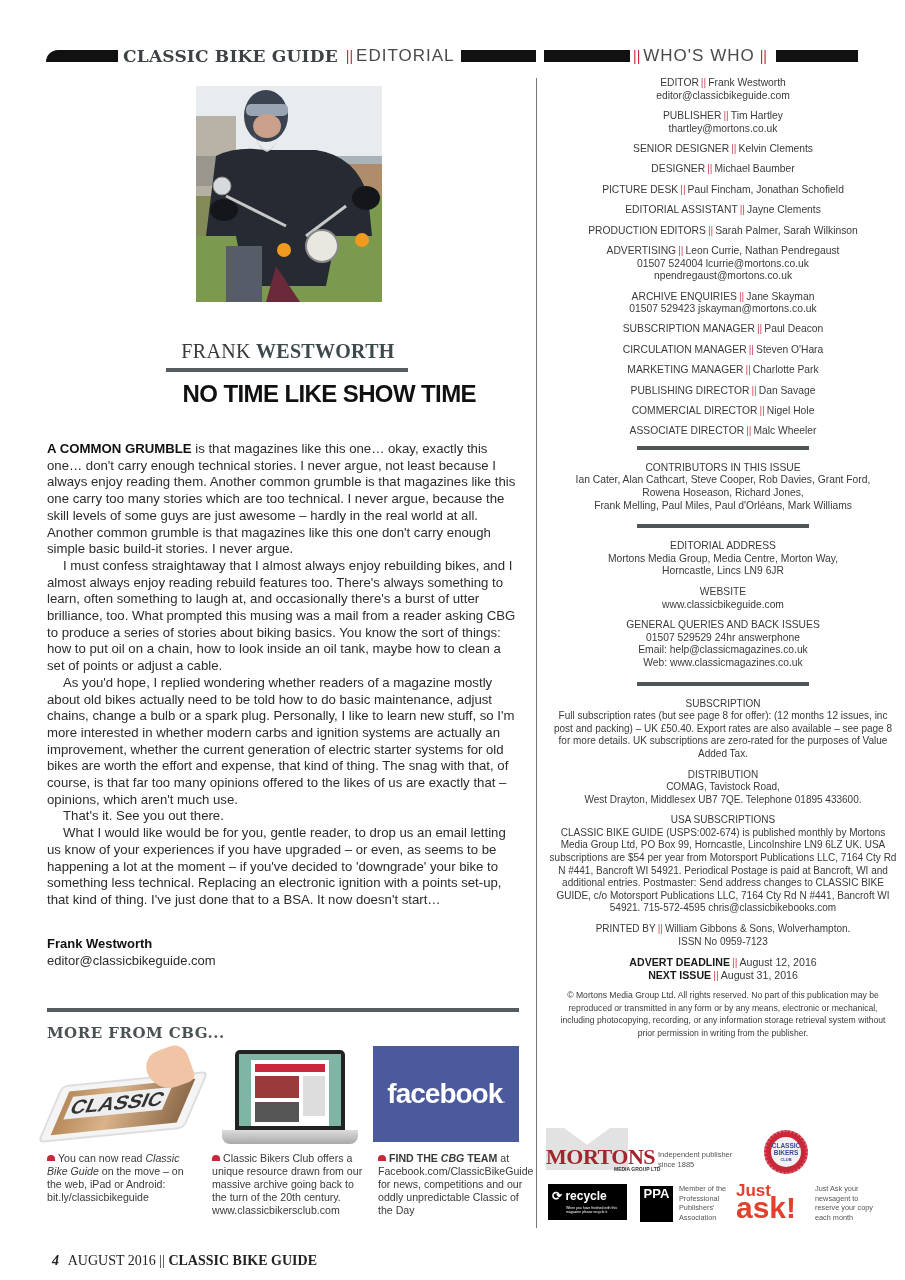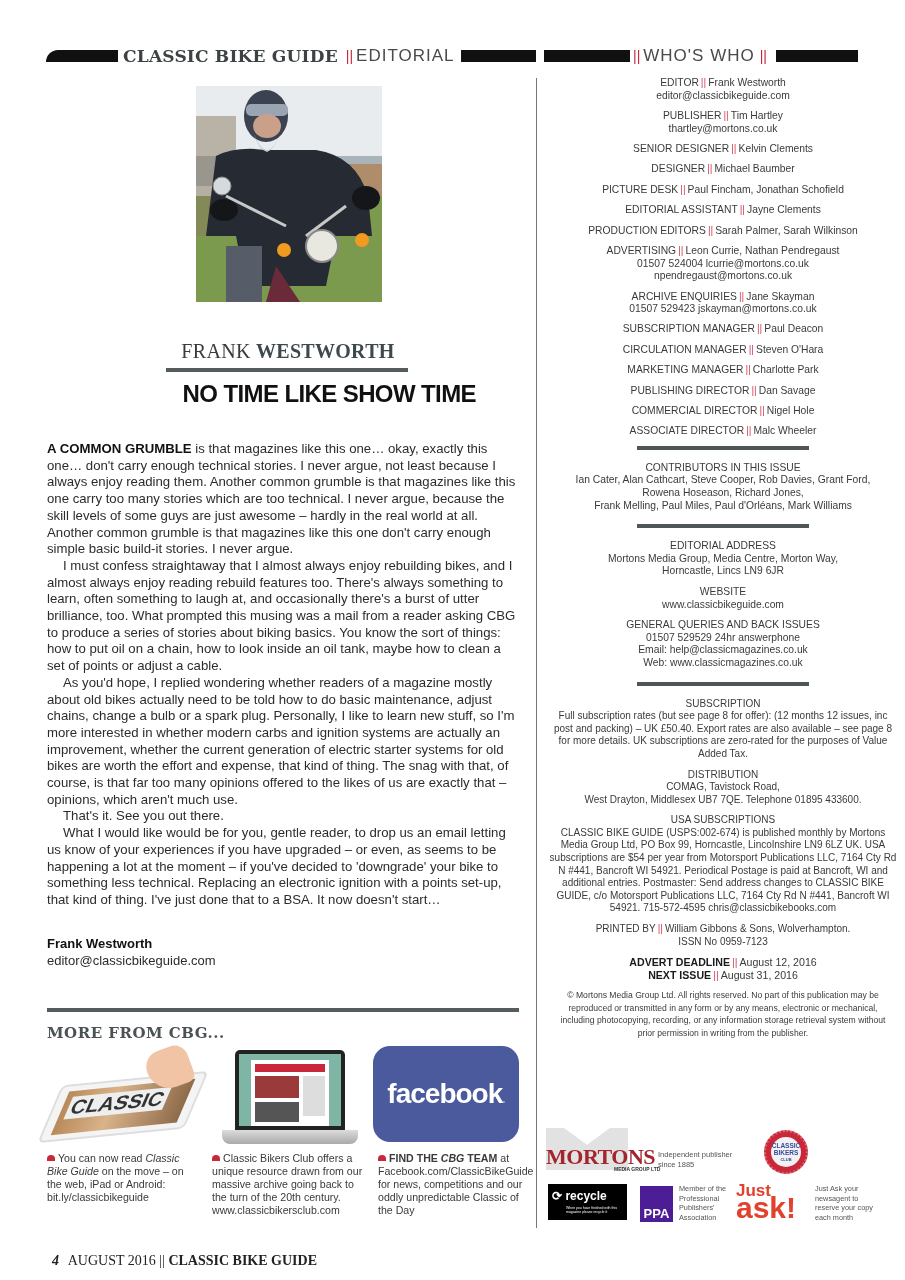--- a/index.html
+++ b/index.html
@@ -50,21 +50,21 @@
   .laptop-screen { position: absolute; left: 15px; top: 4px; width: 110px; height: 80px; background: #222; border-radius: 5px 5px 0 0; padding: 4px; }
   .laptop-screen .s { width: 100%; height: 100%; background: #7fb5a4; position: relative; }
   .laptop-screen .s .page { position: absolute; left: 12px; top: 6px; right: 12px; bottom: 0; background: #fff; }
   .laptop-screen .s .page .b1 { position: absolute; left: 4px; top: 4px; right: 4px; height: 8px; background: #c8283a; }
   .laptop-screen .s .page .b2 { position: absolute; left: 4px; top: 16px; width: 44px; height: 22px; background: #9a3a3a; }
   .laptop-screen .s .page .b3 { position: absolute; right: 4px; top: 16px; width: 22px; height: 40px; background: #ddd; }
   .laptop-screen .s .page .b4 { position: absolute; left: 4px; top: 42px; width: 44px; height: 20px; background: #555; }
   .laptop-base { position: absolute; left: 2px; top: 84px; width: 136px; height: 14px; background: linear-gradient(#dcdcdc, #a9a9a9); border-radius: 0 0 8px 8px; }
 
   
-  .fb { position: absolute; left: 0; top: 0; width: 146px; height: 96px; background: #4a5a9c; display: flex; align-items: center; justify-content: center; border-radius: 17px; }
+  .fb { position: absolute; left: 0; top: 0; width: 146px; height: 96px; background: #4a5a9c; display: flex; align-items: center; justify-content: center; }
   .fb span { font-family: "Liberation Sans", sans-serif; font-weight: bold; font-size: 28px; color: #fff; letter-spacing: -1px; }
   .fb span i { color: #9aa6d0; font-style: normal; font-size: 12px; }
 
   
   .ww { position: absolute; left: 548px; top: 77px; width: 350px; text-align: center; font-size: 10.3px; line-height: 12.6px; color: #3a3a3a; }
   .ww .item { margin-bottom: 7.8px; }
   .ww .lbl { text-transform: uppercase; }
   .ww .pipe { color: #d04a5c; margin: 0 2px; }
   .ww-rule { width: 172px; height: 4px; background: #4f5658; margin: 6px auto 12px; }
   .ww .block { margin-bottom: 8px; }
@@ -75,21 +75,21 @@
   
   .logos { position: absolute; left: 544px; top: 1128px; width: 360px; height: 100px; }
   .mortons-bg { position: absolute; left: 2px; top: 0; width: 82px; height: 42px; background: #e2e2e2; clip-path: polygon(0 0, 22% 0, 50% 40%, 78% 0, 100% 0, 100% 100%, 0 100%); }
   .mortons { position: absolute; left: 2px; top: 16px; font-family: "Liberation Serif", serif; font-size: 22px; color: #a3262e; letter-spacing: -0.5px; font-weight: bold; }
   .mortons-sub { position: absolute; left: 70px; top: 38px; font-size: 5px; font-weight: bold; color: #333; }
   .indep { position: absolute; left: 114px; top: 22px; font-size: 7.5px; line-height: 10px; color: #555; }
   .cbc { position: absolute; left: 220px; top: 2px; width: 44px; height: 44px; border-radius: 50%; background: #c8283a; display: flex; align-items: center; justify-content: center; border: 2px dotted #e06070; }
   .cbc-inner { width: 30px; height: 30px; border-radius: 50%; background: #f2f2f2; display: flex; align-items: center; justify-content: center; flex-direction: column; font-size: 6.5px; font-weight: bold; color: #3a4a9c; line-height: 7px; }
   .recycle { position: absolute; left: 4px; top: 56px; width: 79px; height: 36px; background: #000000; color: #fff; font-weight: bold; font-size: 12px; padding: 5px 0 0 4px; }
   .recycle small { display: block; font-size: 3.5px; font-weight: normal; line-height: 4px; margin-top: 3px; padding-left: 14px; }
-  .ppa { position: absolute; left: 96px; top: 58px; width: 33px; height: 36px; background: #4c1d95; color: #fff; font-weight: bold; font-size: 13px; display: flex; align-items: flex-end; justify-content: center; padding-bottom: 1px; }
+  .ppa { position: absolute; left: 96px; top: 58px; width: 33px; height: 36px; background: #000000; color: #fff; font-weight: bold; font-size: 13px; display: flex; align-items: flex-end; justify-content: center; padding-bottom: 21px; }
   .ppa-txt { position: absolute; left: 135px; top: 56px; font-size: 7.3px; line-height: 9.5px; color: #555; }
   .justask { position: absolute; left: 192px; top: 54px; width: 58px; height: 42px; color: #e0422e; font-weight: bold; font-family: "Liberation Sans", sans-serif; font-size: 17px; line-height: 17px; }
   .justask-txt { position: absolute; left: 256px; top: 56px; font-size: 7.3px; line-height: 9.5px; color: #555; margin-left: 15px; }
 
   .folio { position: absolute; left: 52px; top: 1240px; font-family: "Liberation Serif", serif; font-size: 14px; color: #222; white-space: nowrap; margin-top: 13px; }
   .folio .num { font-weight: bold; font-style: italic; margin-right: 6px; }
   .folio .brand { font-weight: bold; }
 </style>
 </head>
 <body>

